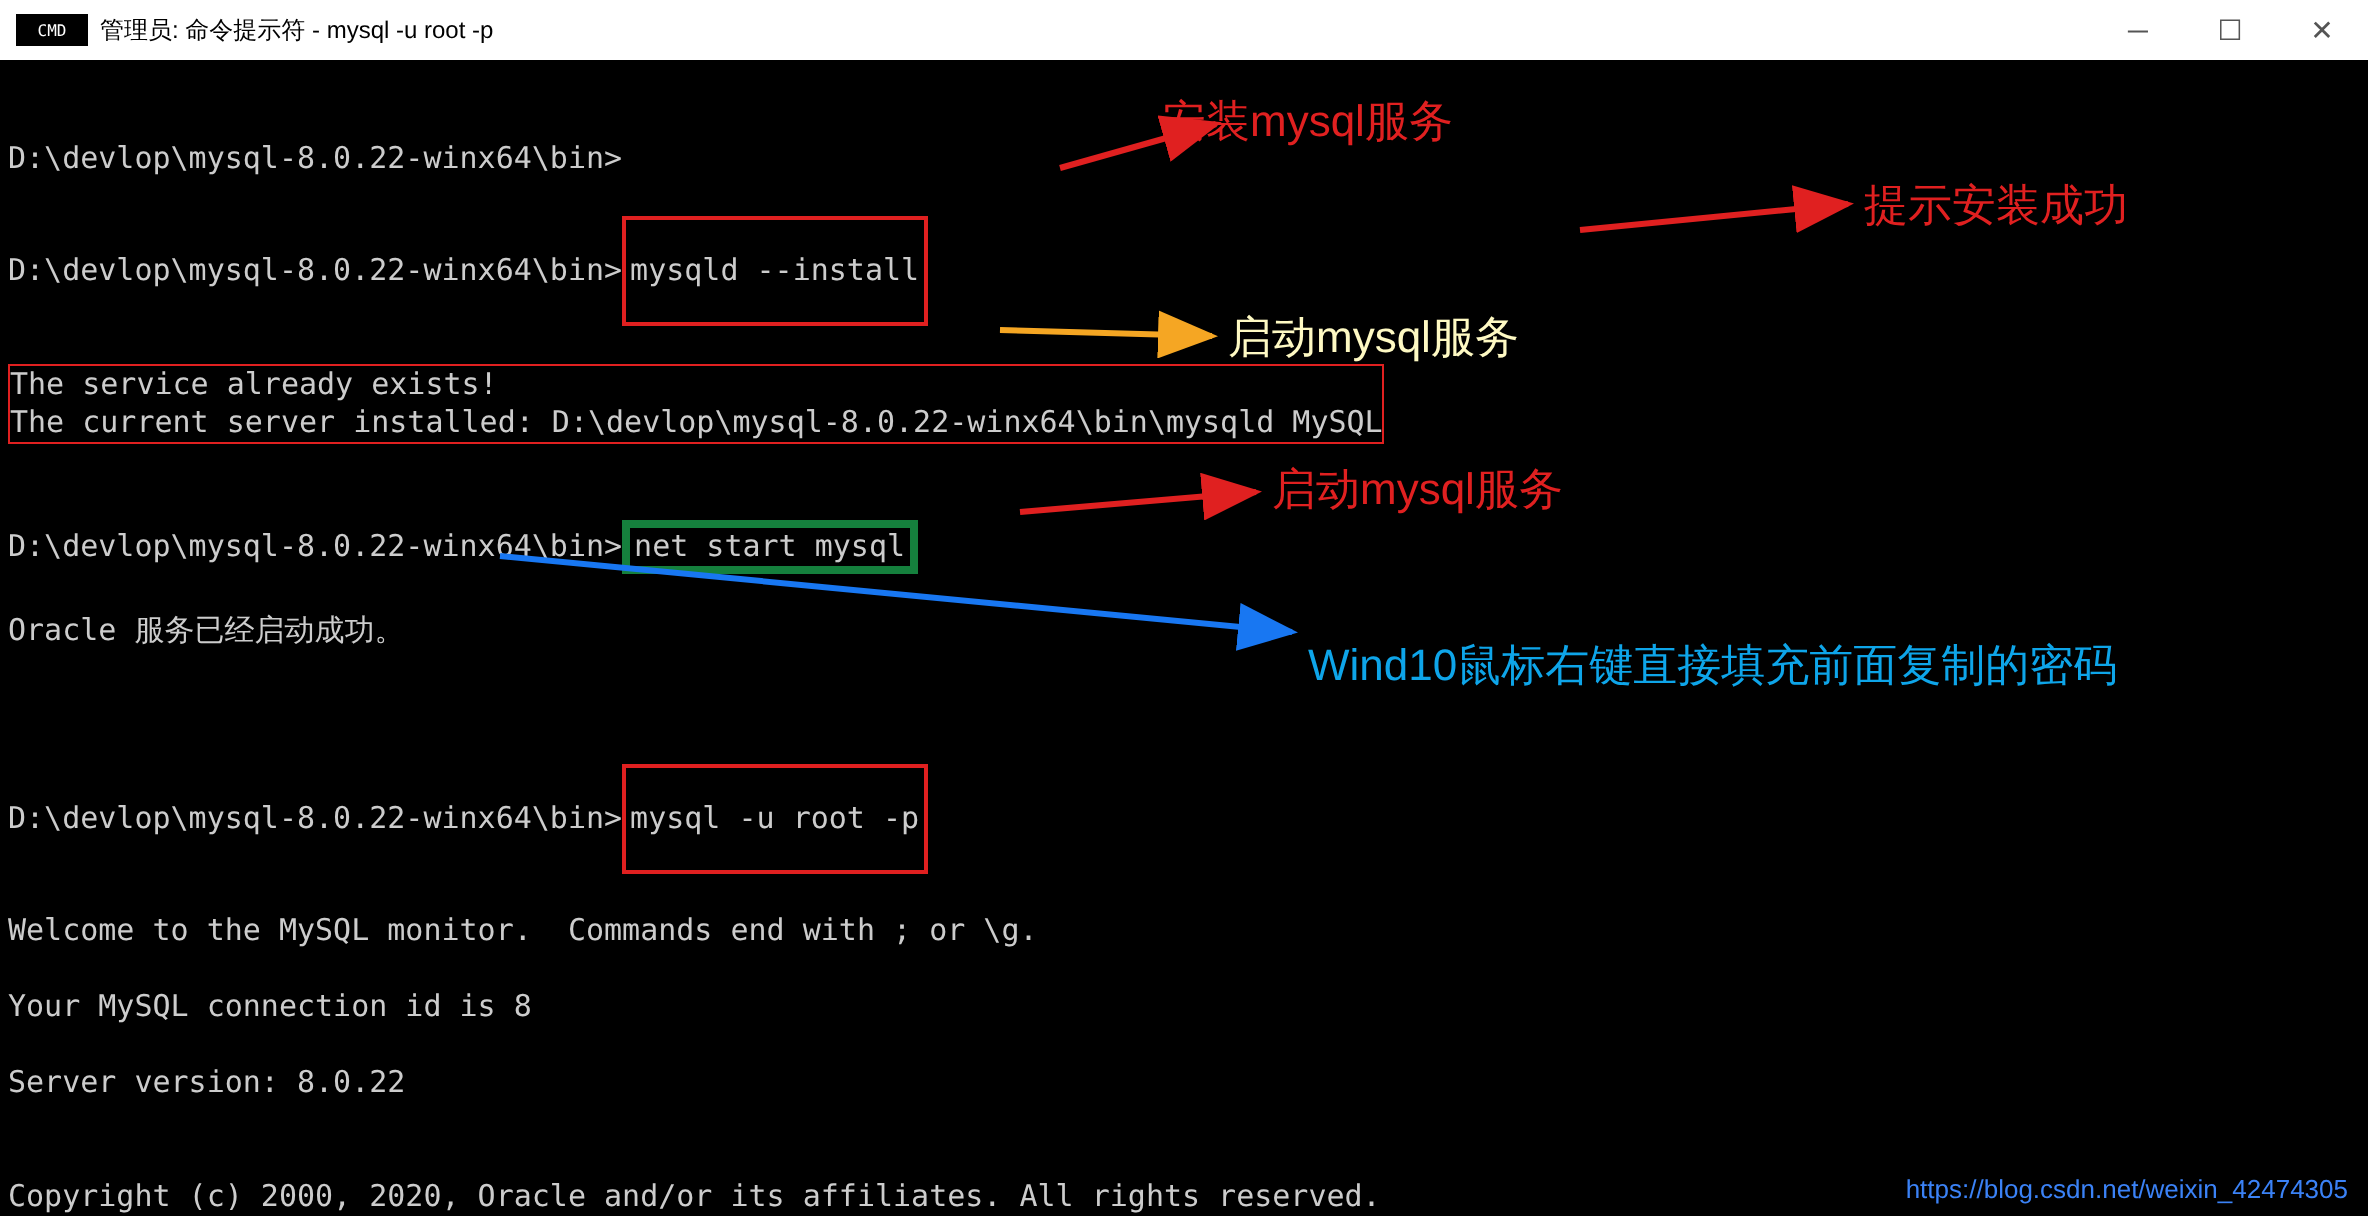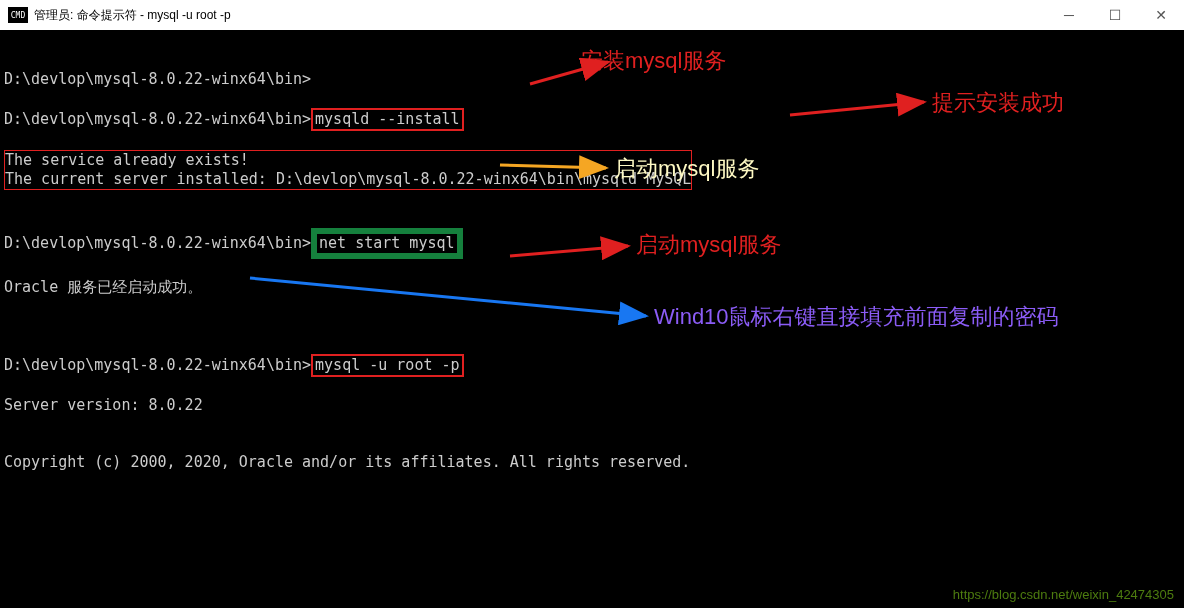--- a/index.html
+++ b/index.html
@@ -17,21 +17,21 @@
     height: 30px;
     background: #fff;
     display: flex;
     align-items: center;
     padding-left: 8px;
     color: #000;
     font-family: "Microsoft YaHei", sans-serif;
     font-size: 12px;
   }
   .titlebar-icon {
-    width: 20px; height: 16px;
+    width: 36px; height: 16px;
     background: #000;
     color: #fff;
     font-size: 8px;
     display: flex; align-items: center; justify-content: center;
     margin-right: 6px;
     font-family: monospace;
   }
   .title-text { flex: 0 0 auto; }
   .title-spacer { flex: 1; }
   .win-controls { display: flex; height: 100%; }
@@ -41,37 +41,37 @@
     color: #555;
     font-size: 14px;
   }
   .terminal {
     padding: 2px 4px 0 4px;
     line-height: 19px;
     white-space: pre;
     position: relative;
   }
   .terminal div { white-space: pre; }
-  .box-red { border: 2px solid #e02020; display: inline-block; padding: 0 2px; }
+  .box-red { border: 2px solid #e02020; display: inline-block; padding: 16px 2px; }
   .box-red-thin { border: 1px solid #e02020; display: inline-block; }
-  .box-yellow { border: 6px solid #15803d; display: inline-block; padding: 0 2px; }
+  .box-yellow { border: 4px solid #15803d; display: inline-block; padding: 0 2px; }
   .box-blue { border: 2px solid #1877f2; display: inline-block; padding: 0 2px; }
 
   .anno { position: absolute; font-family: "Microsoft YaHei", sans-serif; font-size: 22px; pointer-events: none; }
   .anno.red { color: #e02020; }
   .anno.yellow { color: #fef9c3; }
-  .anno.blue { color: #8b5cf6; }
+  .anno.blue { color: #0ea5e9; margin-top: 16px; }
 
   svg.arrows { position: absolute; top: 0; left: 0; width: 1184px; height: 608px; pointer-events: none; }
 
   .watermark {
     position: absolute;
     right: 10px;
     bottom: 6px;
-    color: #4d7c0f;
+    color: #3b82f6;
     font-size: 13px;
     font-family: sans-serif;
   }
 </style>
 </head>
 <body>
 
 <div class="titlebar">
   <div class="titlebar-icon">
       <span>CMD</span>
@@ -90,20 +90,22 @@
 <div>D:\devlop\mysql-8.0.22-winx64\bin&gt;</div>
 <div><span>D:\devlop\mysql-8.0.22-winx64\bin&gt;</span><span class="box-red">mysqld --install</span></div>
 <div><span class="box-red-thin"><span>The service already exists!</span>
 <span>The current server installed: D:\devlop\mysql-8.0.22-winx64\bin\mysqld MySQL</span></span></div>
 <div></div>
 <div><span>D:\devlop\mysql-8.0.22-winx64\bin&gt;</span><span class="box-yellow">net start mysql</span></div>
 <div>Oracle 服务已经启动成功。</div>
 <div></div>
 <div></div>
 <div><span>D:\devlop\mysql-8.0.22-winx64\bin&gt;</span><span class="box-red">mysql -u root -p</span></div>
+<div>Welcome to the MySQL monitor.  Commands end with ; or \g.</div>
+<div>Your MySQL connection id is 8</div>
 <div>Server version: 8.0.22</div>
 <div></div>
 <div>Copyright (c) 2000, 2020, Oracle and/or its affiliates. All rights reserved.</div>
 <div></div>
 
 
 
 <div></div>
 
 <div></div>

